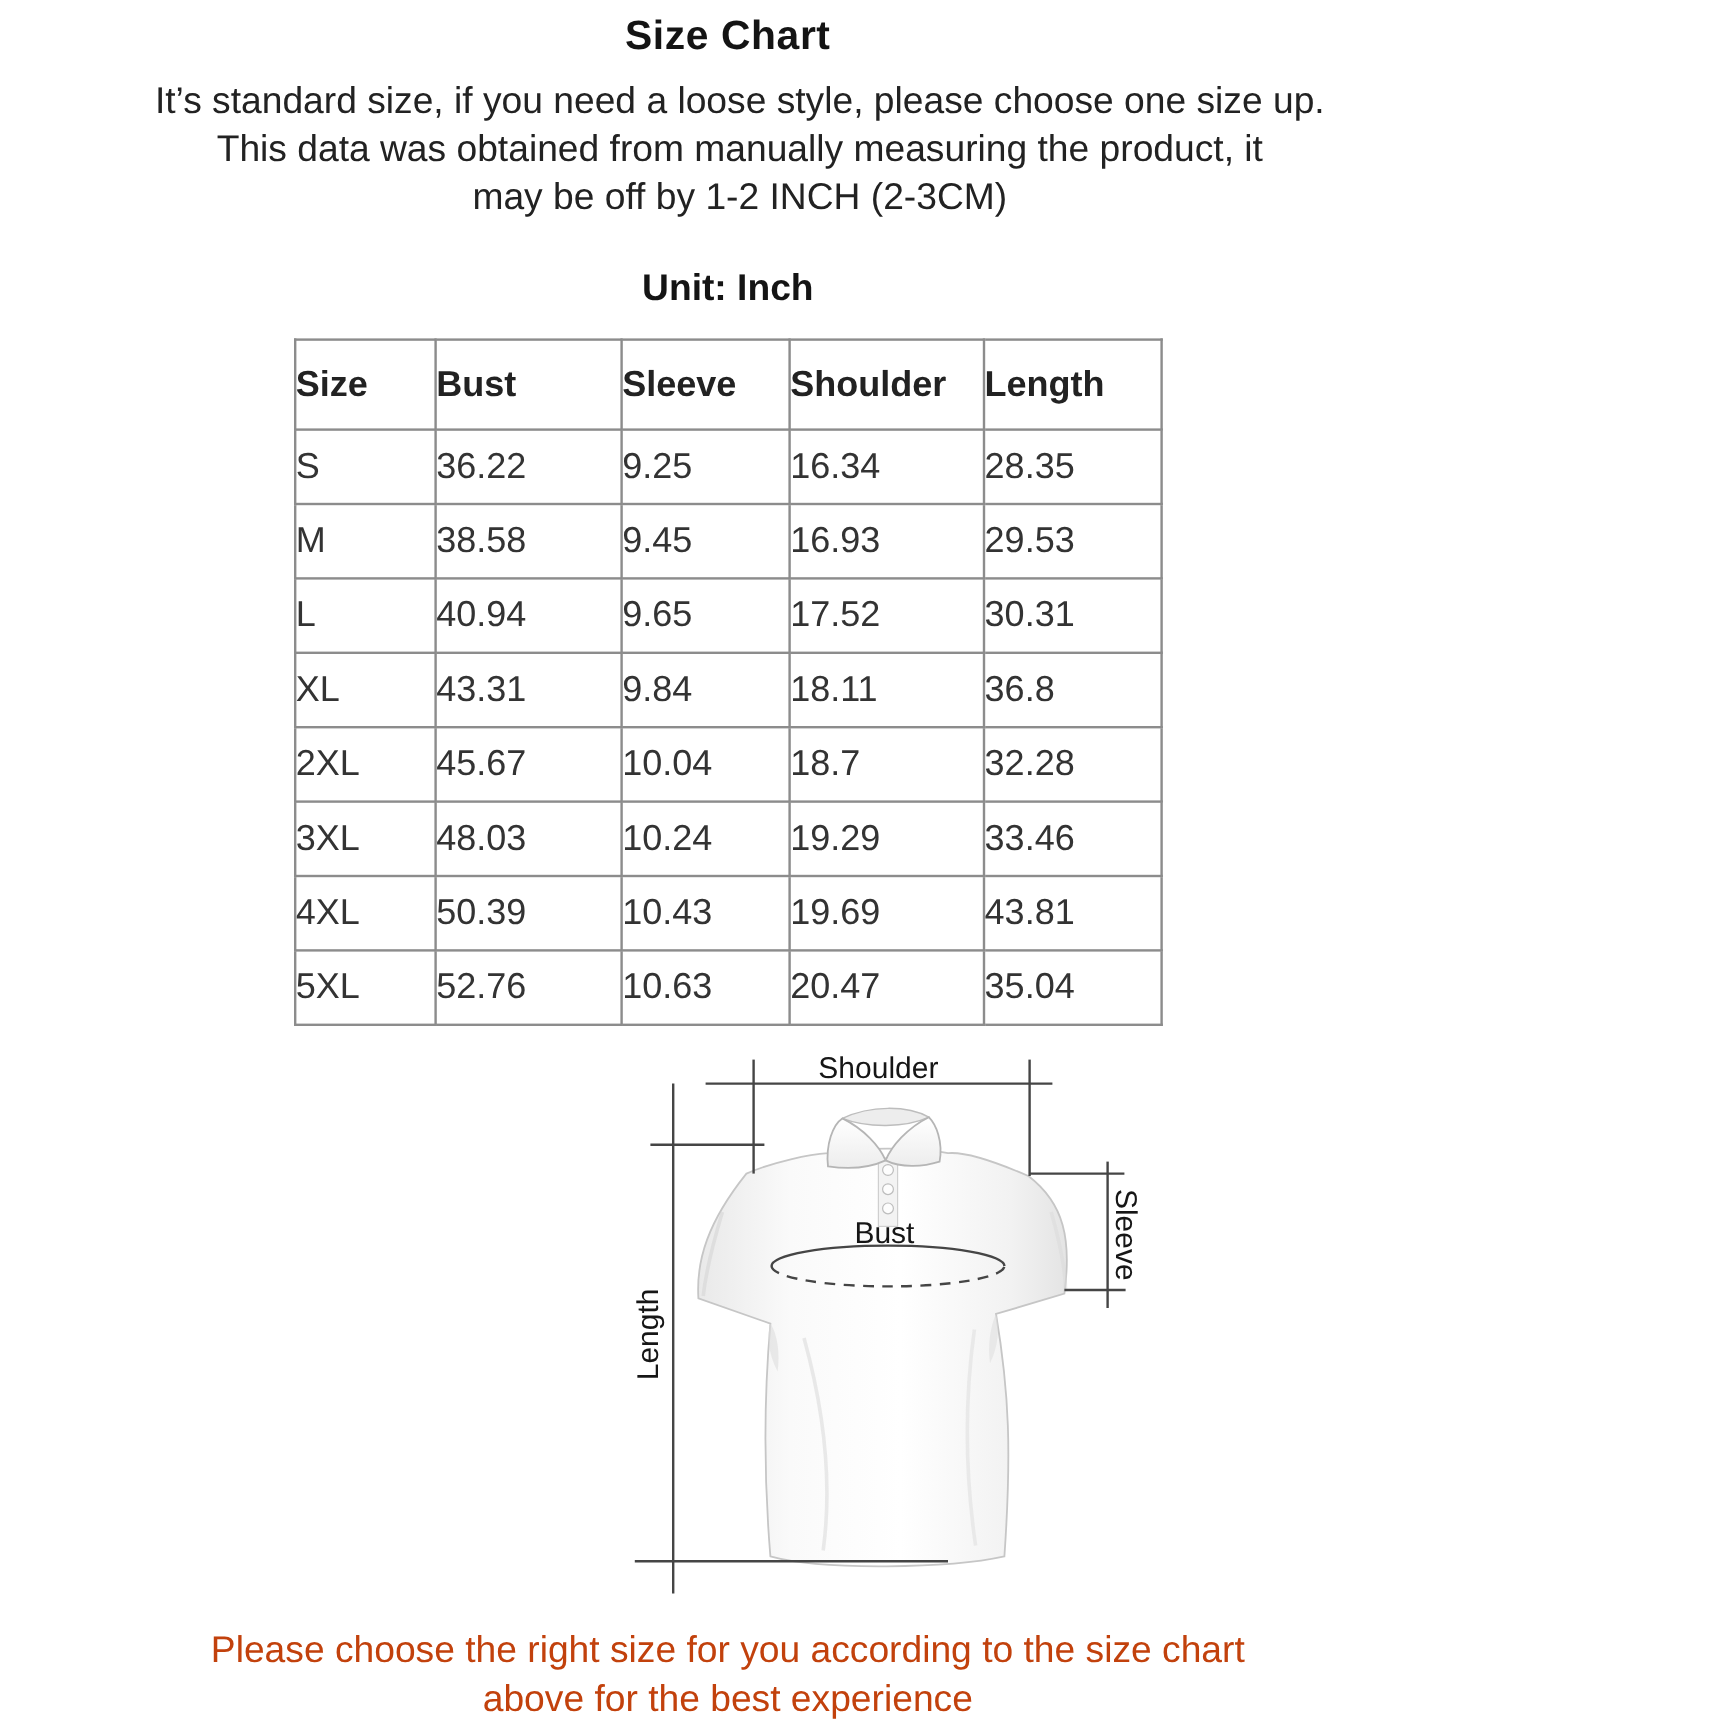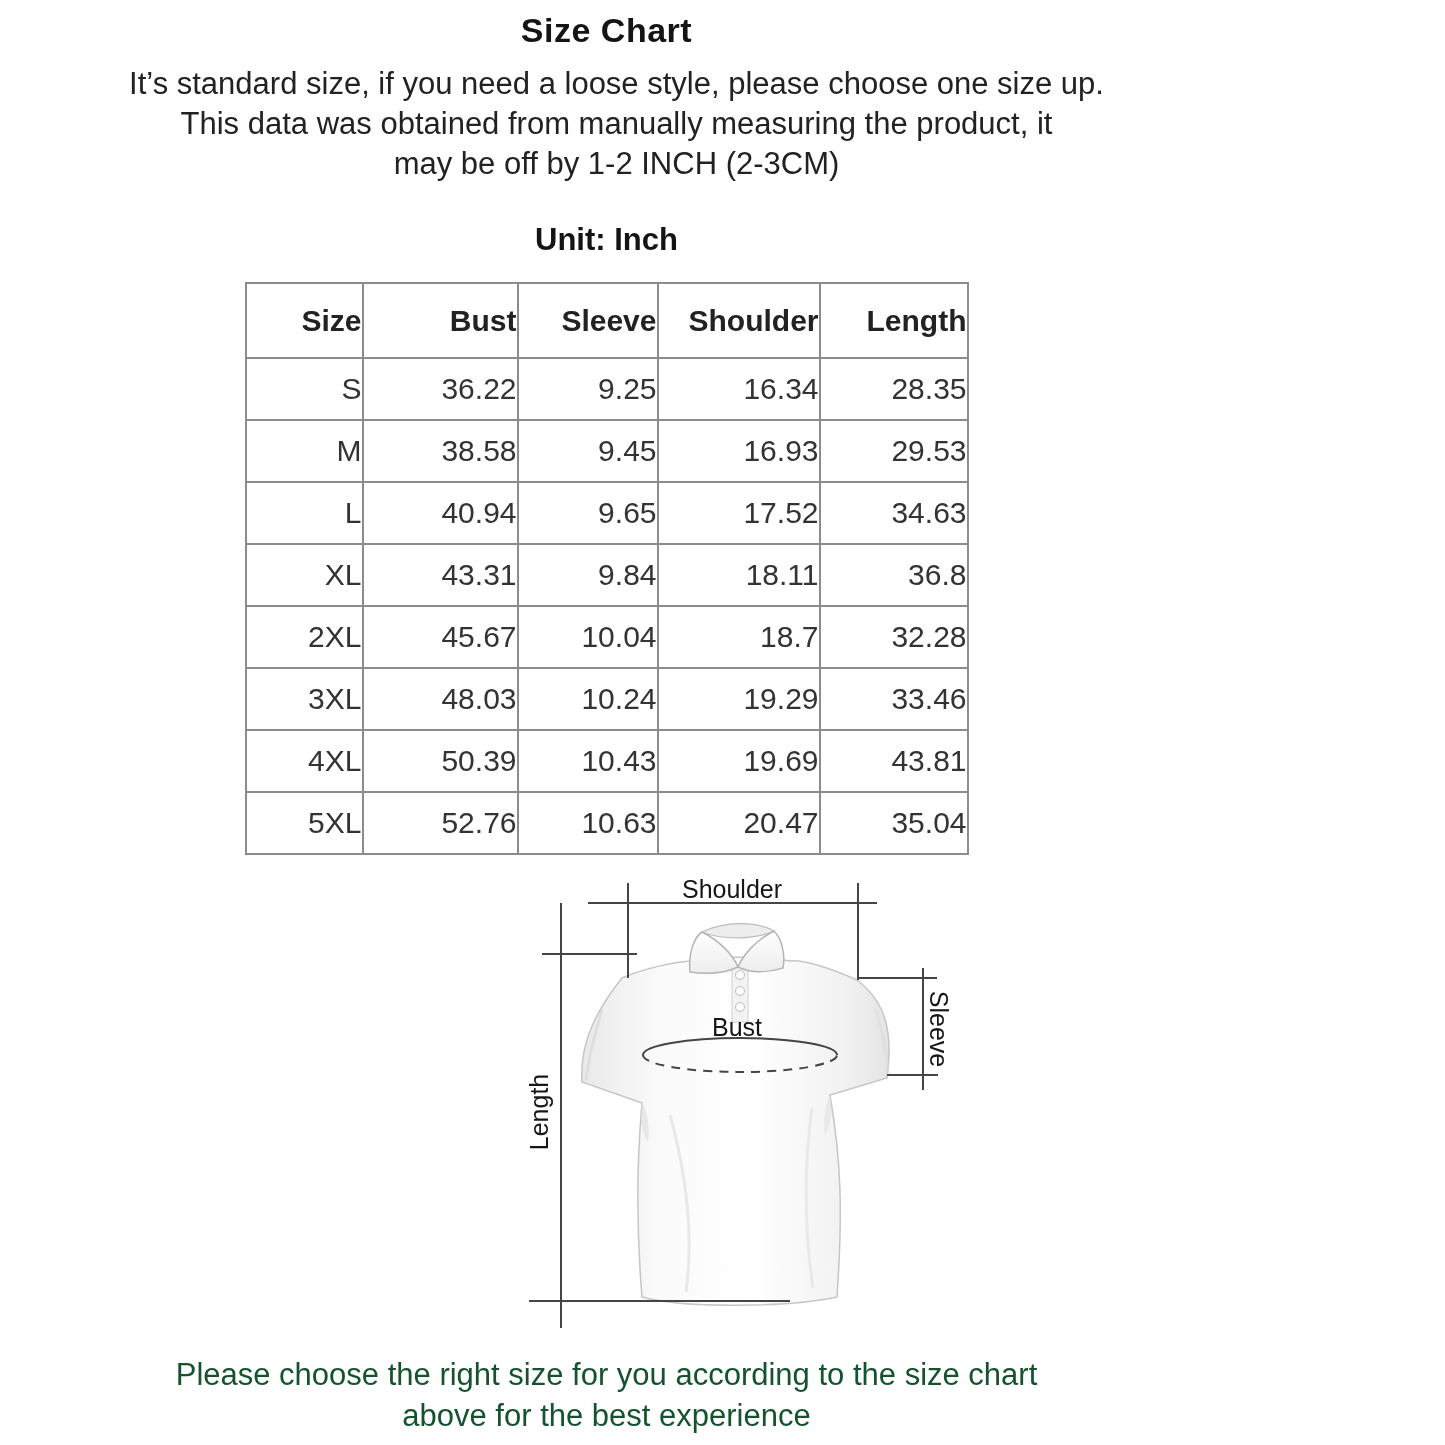--- a/index.html
+++ b/index.html
@@ -33,42 +33,42 @@
   table.size-table {
     border-collapse: collapse;
     table-layout: fixed;
     width: 722px;
     margin: 22px auto 0 auto;
     font-size: 30px;
     color: #333333;
   }
   table.size-table th, table.size-table td {
     border: 2px solid #8c8c8c;
-    text-align: right;
+    text-align: left;
     vertical-align: middle;
     padding: 0;
     overflow: hidden;
   }
   table.size-table thead th {
     height: 73px;
     font-weight: 700;
     color: #222222;
   }
   table.size-table td { height: 60px; font-weight: 400; }
 
   .diagram {
     position: relative;
     width: 500px; height: 480px;
     margin: 5px 0 0 490px;
   }
   .footer {
     margin-top: 14px;
     text-align: center;
     font-size: 31px; line-height: 41px;
-    color: #14532d;
+    color: #c2410c;
   }
 </style>
 </head>
 <body>
 
 <div class="page">
 
   <h1 class="title">Size Chart</h1>
 
   <div class="intro">
@@ -109,21 +109,21 @@
           <td>38.58</td>
           <td>9.45</td>
           <td>16.93</td>
           <td>29.53</td>
         </tr>
         <tr>
           <td>L</td>
           <td>40.94</td>
           <td>9.65</td>
           <td>17.52</td>
-          <td>34.63</td>
+          <td>30.31</td>
         </tr>
         <tr>
           <td>XL</td>
           <td>43.31</td>
           <td>9.84</td>
           <td>18.11</td>
           <td>36.8</td>
         </tr>
         <tr>
           <td>2XL</td>

